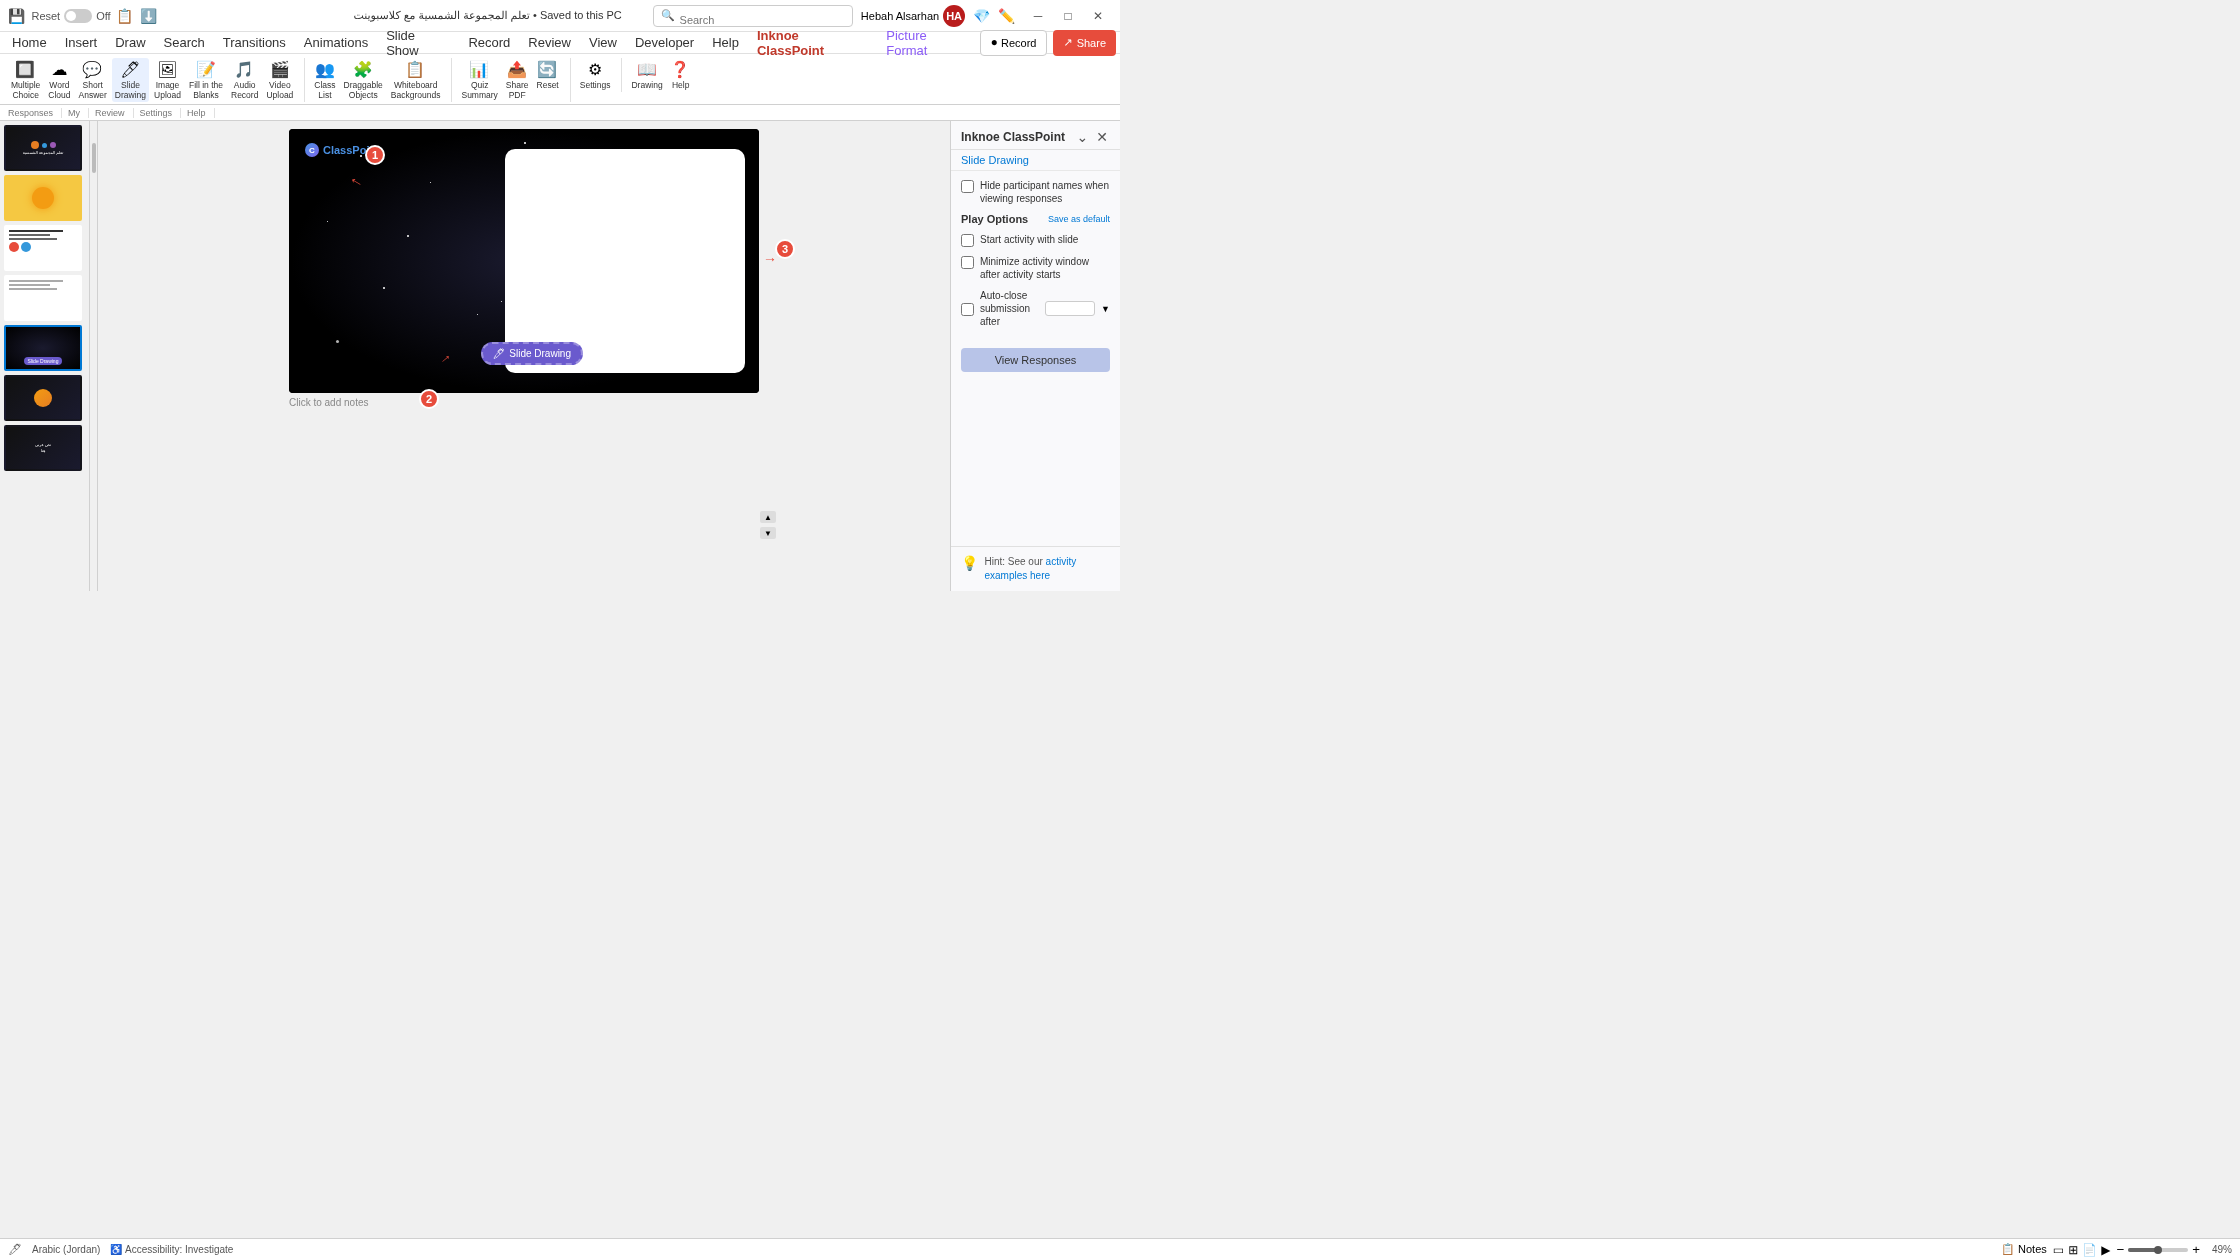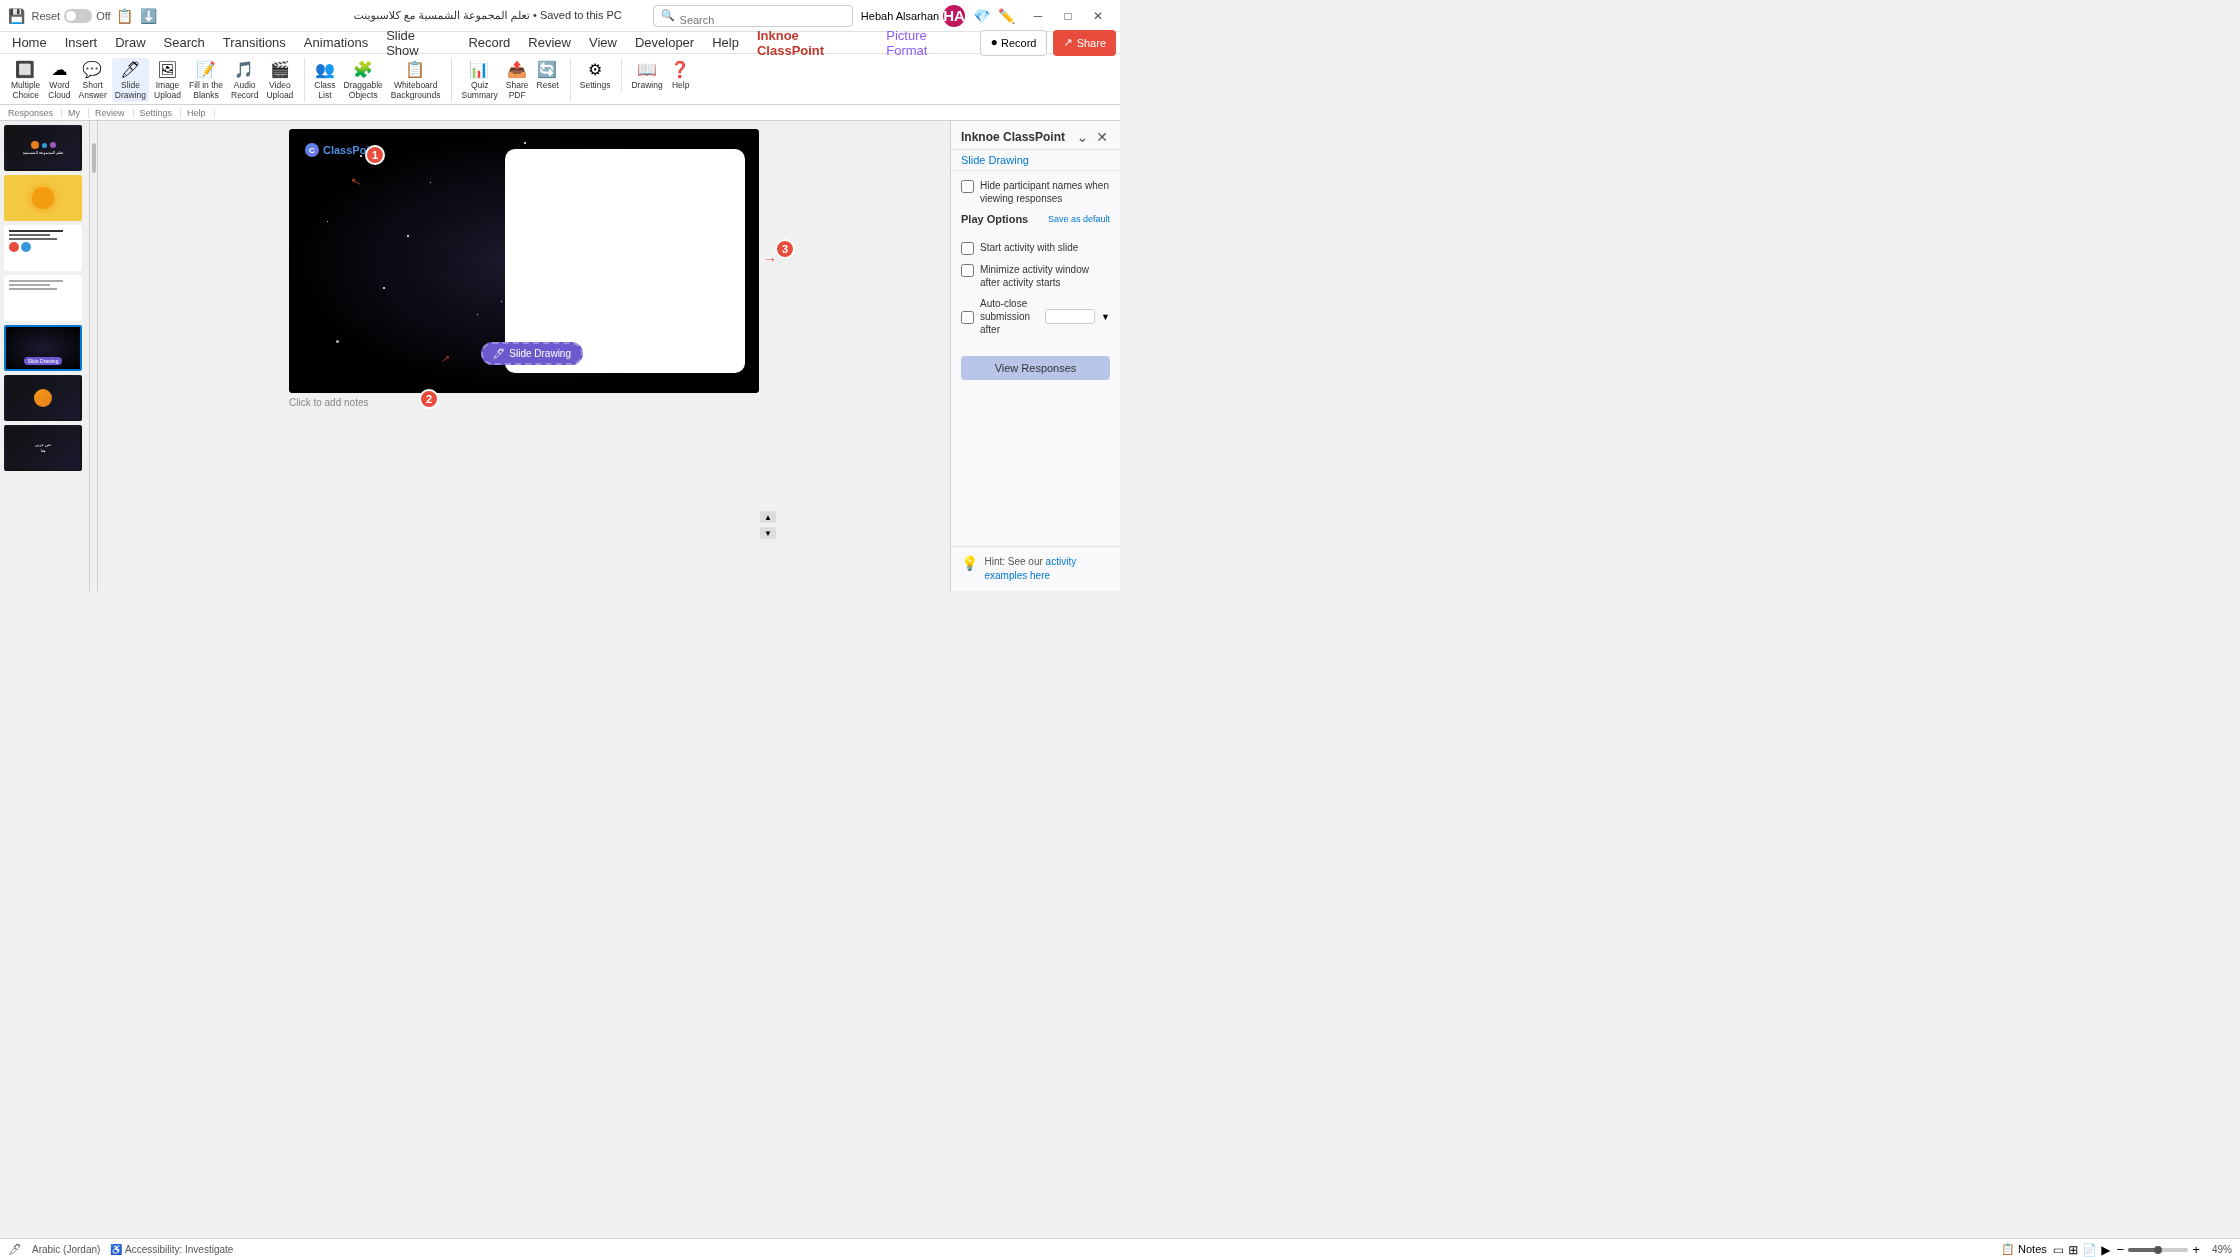--- a/index.html
+++ b/index.html
@@ -251,21 +251,21 @@
       font-weight: 500;
       border-bottom: 1px solid #e8e8e8;
     }
 
     .panel-body { padding: 8px 10px; flex: 1; overflow-y: auto; }
 
     .checkbox-row { display: flex; align-items: flex-start; gap: 6px; margin-bottom: 8px; }
     .checkbox-row input[type=checkbox] { margin-top: 1px; flex-shrink: 0; }
     .checkbox-label { font-size: 10px; color: #333; line-height: 1.3; }
 
-    .section-title { font-size: 11px; font-weight: 600; color: #333; margin: 8px 0 16px; display: flex; justify-content: space-between; align-items: center; }
+    .section-title { font-size: 11px; font-weight: 600; color: #333; margin: 8px 0 8px; display: flex; justify-content: space-between; align-items: center; }
     .save-default { font-size: 9px; color: #0078d4; cursor: pointer; font-weight: normal; }
 
     .view-responses-btn {
       background: #b8c4e8;
       border: none;
       border-radius: 4px;
       padding: 6px 12px;
       font-size: 11px;
       color: #333;
       cursor: pointer;
@@ -294,21 +294,21 @@
       display: flex; flex-direction: column; align-items: center;
       padding: 2px 3px; border-radius: 3px; cursor: pointer;
       gap: 1px; border: none; background: transparent;
     }
     .ribbon-btn-sm .icon { font-size: 16px; }
     .ribbon-btn-sm .label { font-size: 8.5px; color: #333; text-align: center; white-space: nowrap; }
 
     .auto-close-row { display: flex; align-items: center; }
     .auto-close-input { width: 50px; border: 1px solid #ccc; border-radius: 3px; padding: 1px 4px; font-size: 10px; }
 
-    .user-avatar { width: 22px; height: 22px; border-radius: 50%; background: #be185d; color: white; font-size: 15px; display: flex; align-items: center; justify-content: center; font-weight: bold; }
+    .user-avatar { width: 22px; height: 22px; border-radius: 50%; background: #b91c1c; color: white; font-size: 11px; display: flex; align-items: center; justify-content: center; font-weight: bold; }
   </style>
 </head>
 <body>
 
 <div class="title-bar">
   <div class="title-bar-left">
     <span style="font-size:14px;">💾</span>
     <div class="autosave">
       <span>Reset</span>
       <div class="toggle-switch off">

